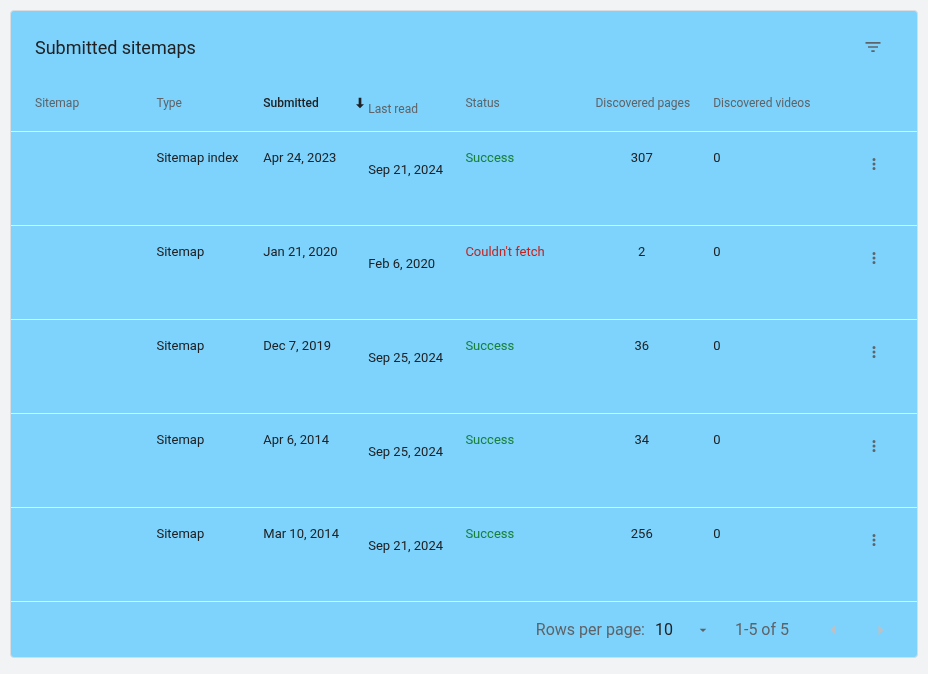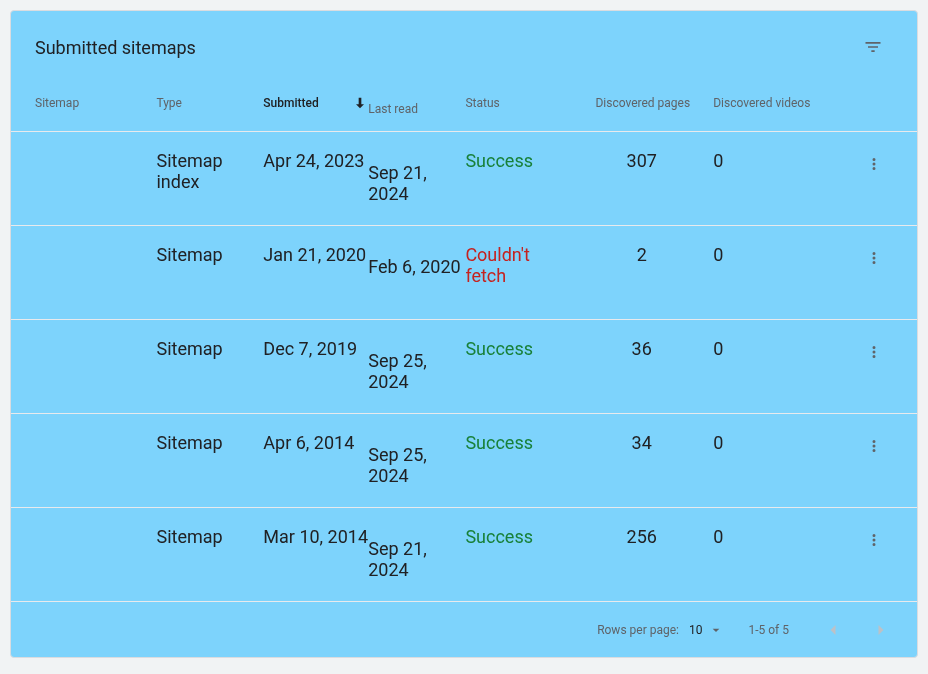--- a/index.html
+++ b/index.html
@@ -55,45 +55,45 @@
     .sorted { color: #202124; font-weight: 500; justify-content: space-between; }
     .sort-icon { width:16px; height:16px; }
     .sort-icon svg { width:16px; height:16px; fill:#202124; }
     .row {
       display: flex;
       padding: 0 24px;
       border-top: 1px solid #e8eaed;
       height: 94px;
       align-items: flex-start;
       padding-top: 18px;
-      font-size: 18px;
+      font-size: 13px;
       color: #202124;
     }
     .row .col-pages, .row .col-videos { padding-right: 2px; }
     .status-success { color: #188038; }
     .status-error   { color: #c5221f; }
     .more-btn {
       width: 28px; height: 28px;
       display:flex; align-items:center; justify-content:center;
       cursor:pointer; border-radius:50%;
     }
     .more-btn svg { width:18px; height:18px; fill:#5f6368; }
     .footer {
       border-top: 1px solid #e8eaed;
       height: 56px;
       display:flex;
       align-items:center;
       justify-content:flex-end;
       gap: 24px;
       padding: 0 16px;
       color:#5f6368;
-      font-size:12px;
+      font-size:16px;
     }
     .rpp { display:flex; align-items:center; gap:10px; }
-    .rpp-select { display:flex; align-items:center; gap:6px; color:#202124; cursor:pointer; }
+    .rpp-select { display:flex; align-items:center; gap:22px; color:#202124; cursor:pointer; }
     .rpp-select svg { width:16px; height:16px; fill:#5f6368; }
     .page-arrows { display:flex; gap: 8px; }
     .page-arrow {
       width:40px; height:40px; border-radius:50%;
       display:flex; align-items:center; justify-content:center;
       cursor:pointer;
     }
     .page-arrow svg { width:20px; height:20px; fill:#bdc1c6; }
   </style>
 </head>

